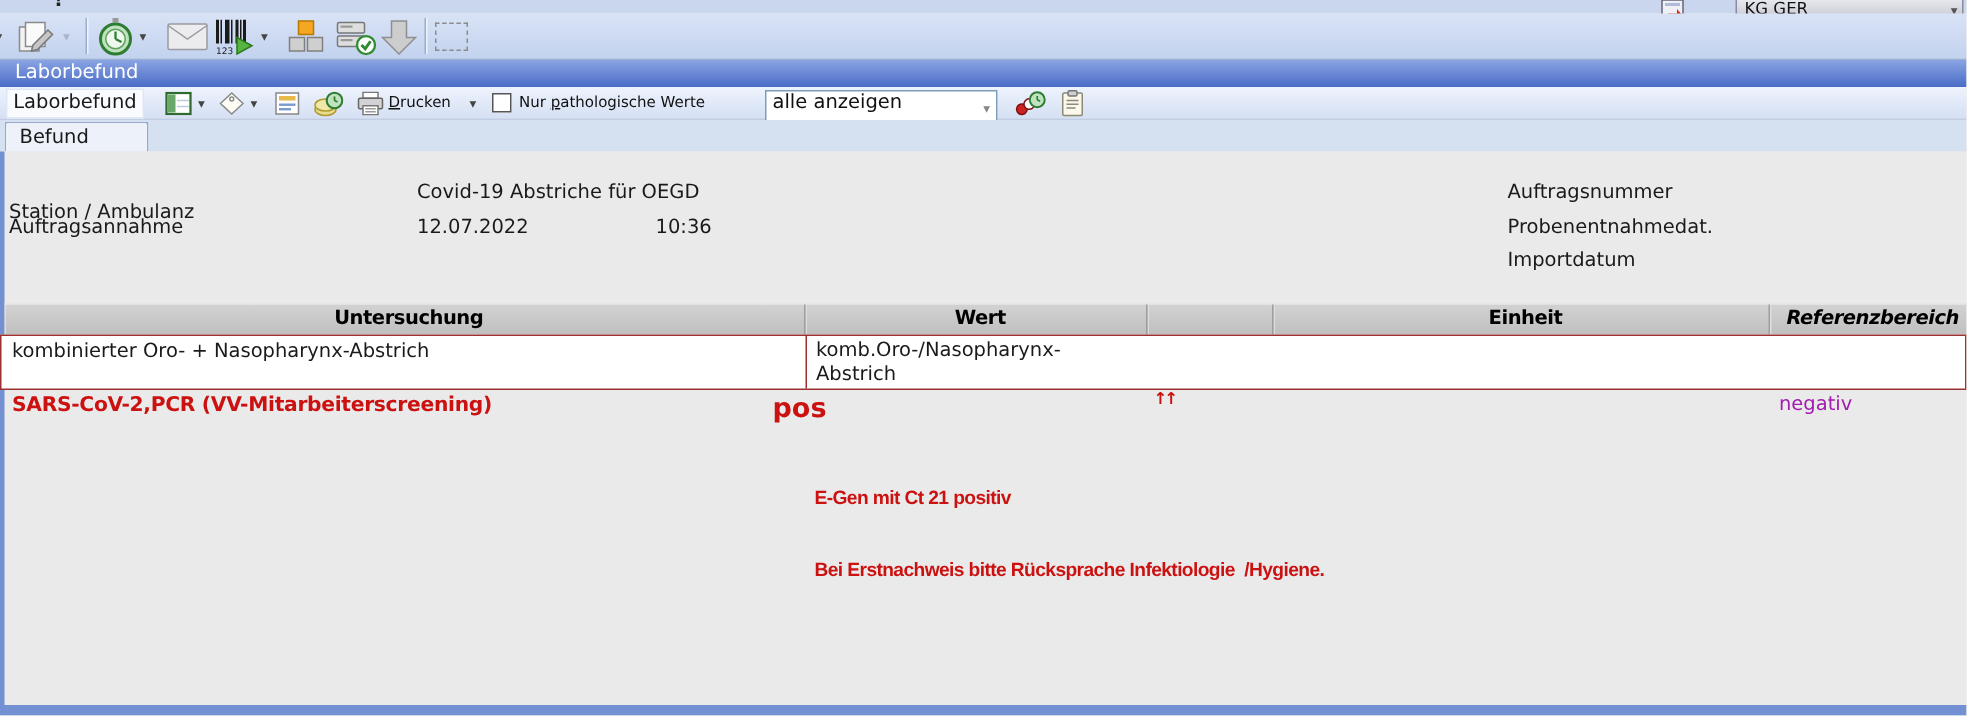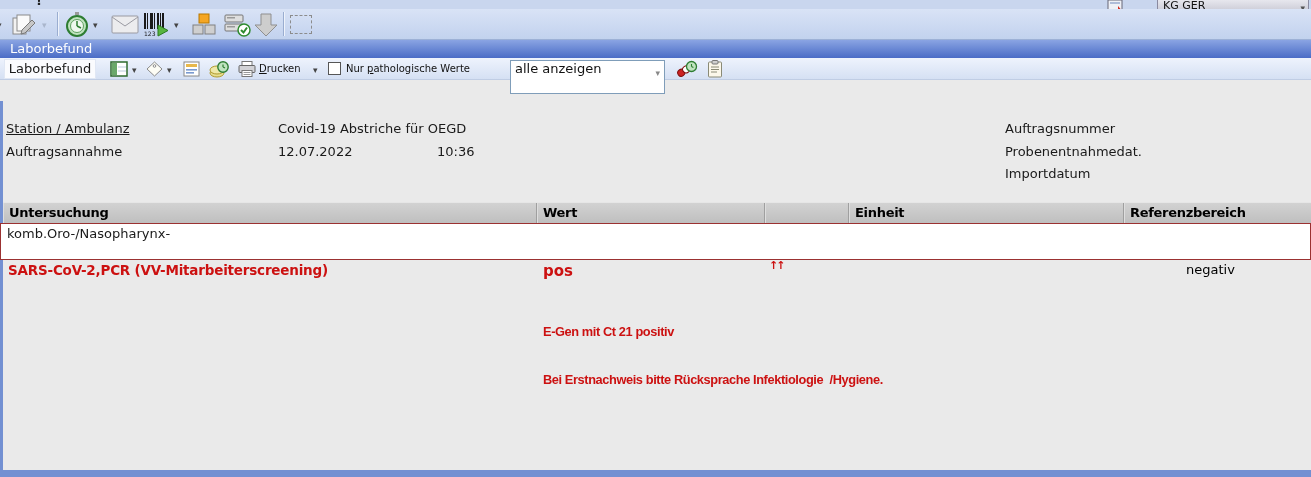--- a/index.html
+++ b/index.html
@@ -49,33 +49,33 @@
   .tabstrip{position:absolute;left:0;top:80px;width:100%;height:21px;background:#d5e0f1;}
   .tab{position:absolute;left:3px;top:1px;width:96px;height:20px;box-sizing:border-box;
     background:#edf1f9;border:1px solid #98a8c8;border-bottom:none;border-radius:2px 2px 0 0;
     font-size:13px;line-height:19px;padding-left:9px;}
   
   .content{position:absolute;left:0;top:101px;width:100%;height:369px;background:#eaeaea;
     border-left:3px solid #7390d2;box-sizing:border-box;}
   .flabel{position:absolute;font-size:13px;color:#1a1a1a;white-space:pre;}
   
   .thead{position:absolute;left:3px;top:202px;width:1308px;height:21px;display:flex;
-    background:linear-gradient(#d2d2d2,#bfbfbf);border-top:1px solid #e6e6e6;box-sizing:border-box;}
+    background:linear-gradient(#d2d2d2,#bfbfbf);border-top:1px solid #e6e6e6;box-sizing:border-box;text-align:center;}
   .th{font-weight:bold;font-size:13px;letter-spacing:-0.3px;line-height:20px;padding-left:6px;
     border-right:1px solid #9f9f9f;box-shadow:inset 1px 0 0 #dedede;box-sizing:border-box;color:#000;}
-  .w1{width:534px;} .w2{width:228px;} .w3{width:84px;} .w4{width:275px;} .w5{flex:1;}
+  .w1{width:534px;} .w2{width:228px;} .w3{width:84px;} .w4{width:331px;} .w5{flex:1;}
   .row1{position:absolute;left:0;top:223px;width:1311px;height:37px;background:#fff;
     border:1px solid #9b3131;box-sizing:border-box;display:flex;}
   .row1 .c1{width:537px;border-right:1px solid #9b3131;box-sizing:border-box;padding:3px 0 0 7px;font-size:13px;}
   .row1 .c2{padding:2px 0 0 6px;font-size:13px;line-height:16px;}
   .patho{color:#cc1111;font-weight:bold;}
   .r2-unters{position:absolute;left:8px;top:262px;font-size:13.5px;letter-spacing:-0.2px;}
-  .r2-wert{position:absolute;left:543px;top:262px;font-size:15px;}
+  .r2-wert{position:absolute;left:515px;top:262px;font-size:18px;}
   .r2-flag{position:absolute;left:769px;top:259px;font-size:11px;font-weight:bold;color:#cc1111;letter-spacing:-2px;}
-  .r2-ref{position:absolute;left:1186px;top:262px;font-size:13px;color:#000000;}
+  .r2-ref{position:absolute;left:1186px;top:262px;font-size:13px;color:#a21caf;}
   .comment{position:absolute;left:543px;top:291px;font-family:"Liberation Sans",sans-serif;
     font-size:12.8px;font-weight:bold;color:#cc1111;line-height:16.3px;letter-spacing:-0.4px;white-space:pre-wrap;}
   
   .bottombar{position:absolute;left:0;top:470px;width:100%;height:7px;background:#7390d2;}
   svg{display:block;}
 </style>
 </head>
 <body>
 
 <div class="screen">
@@ -228,43 +228,48 @@
     </div>
     <div class="t2" style="left:707px;top:2px;">
       <svg width="16" height="18" viewBox="0 0 16 18">
         <rect x="1.5" y="2" width="13" height="15" rx="1" fill="#fbf7ea" stroke="#8a8a76"></rect>
         <rect x="5" y="0.5" width="6" height="3.5" rx="1" fill="#cfcfcf" stroke="#777"></rect>
         <path d="M4 7 L12 7 M4 9.5 L12 9.5 M4 12 L10 12" stroke="#8a8a76"></path>
       </svg>
     </div>
   </div>
 
+  <div class="tabstrip">
+    <div class="tab">Befund</div>
+  </div>
 
   <div class="content"></div>
 
-  <div class="flabel" style="left:6px;top:121px;text-decoration:underline;">Station / Ambulanz</div>
+  <div class="flabel" style="left:6px;top:134px;">Station / Ambulanz</div>
   <div class="flabel" style="left:278px;top:121px;">Covid-19 Abstriche für OEGD</div>
   <div class="flabel" style="left:1005px;top:121px;">Auftragsnummer</div>
   <div class="flabel" style="left:6px;top:144px;text-align:right;">Auftragsannahme</div>
   <div class="flabel" style="left:278px;top:144px;">12.07.2022</div>
   <div class="flabel" style="left:437px;top:144px;">10:36</div>
   <div class="flabel" style="left:1005px;top:144px;text-align:center;">Probenentnahmedat.</div>
   <div class="flabel" style="left:1005px;top:166px;">Importdatum</div>
 
   <div class="thead">
     <div class="th w1">Untersuchung</div>
     <div class="th w2">Wert</div>
     <div class="th w3"></div>
     <div class="th w4">Einheit</div>
-    <div class="th w5" style="border-right:none;">Referenzbereich</div>
+    <div class="th w5" style="border-right:none;font-style:italic;">Referenzbereich</div>
   </div>
 
   <div class="row1">
+    <div class="c1">kombinierter Oro- + Nasopharynx-Abstrich</div>
     <div class="c2">
       <div>komb.Oro-/Nasopharynx-</div>
+      <div>Abstrich</div>
     </div>
   </div>
 
   <div>
     <div class="r2-unters patho">SARS-CoV-2,PCR (VV-Mitarbeiterscreening)</div>
     <div class="r2-wert patho">pos</div>
     <div class="r2-flag">↑↑</div>
     <div class="r2-ref">negativ</div>
   </div>
 

